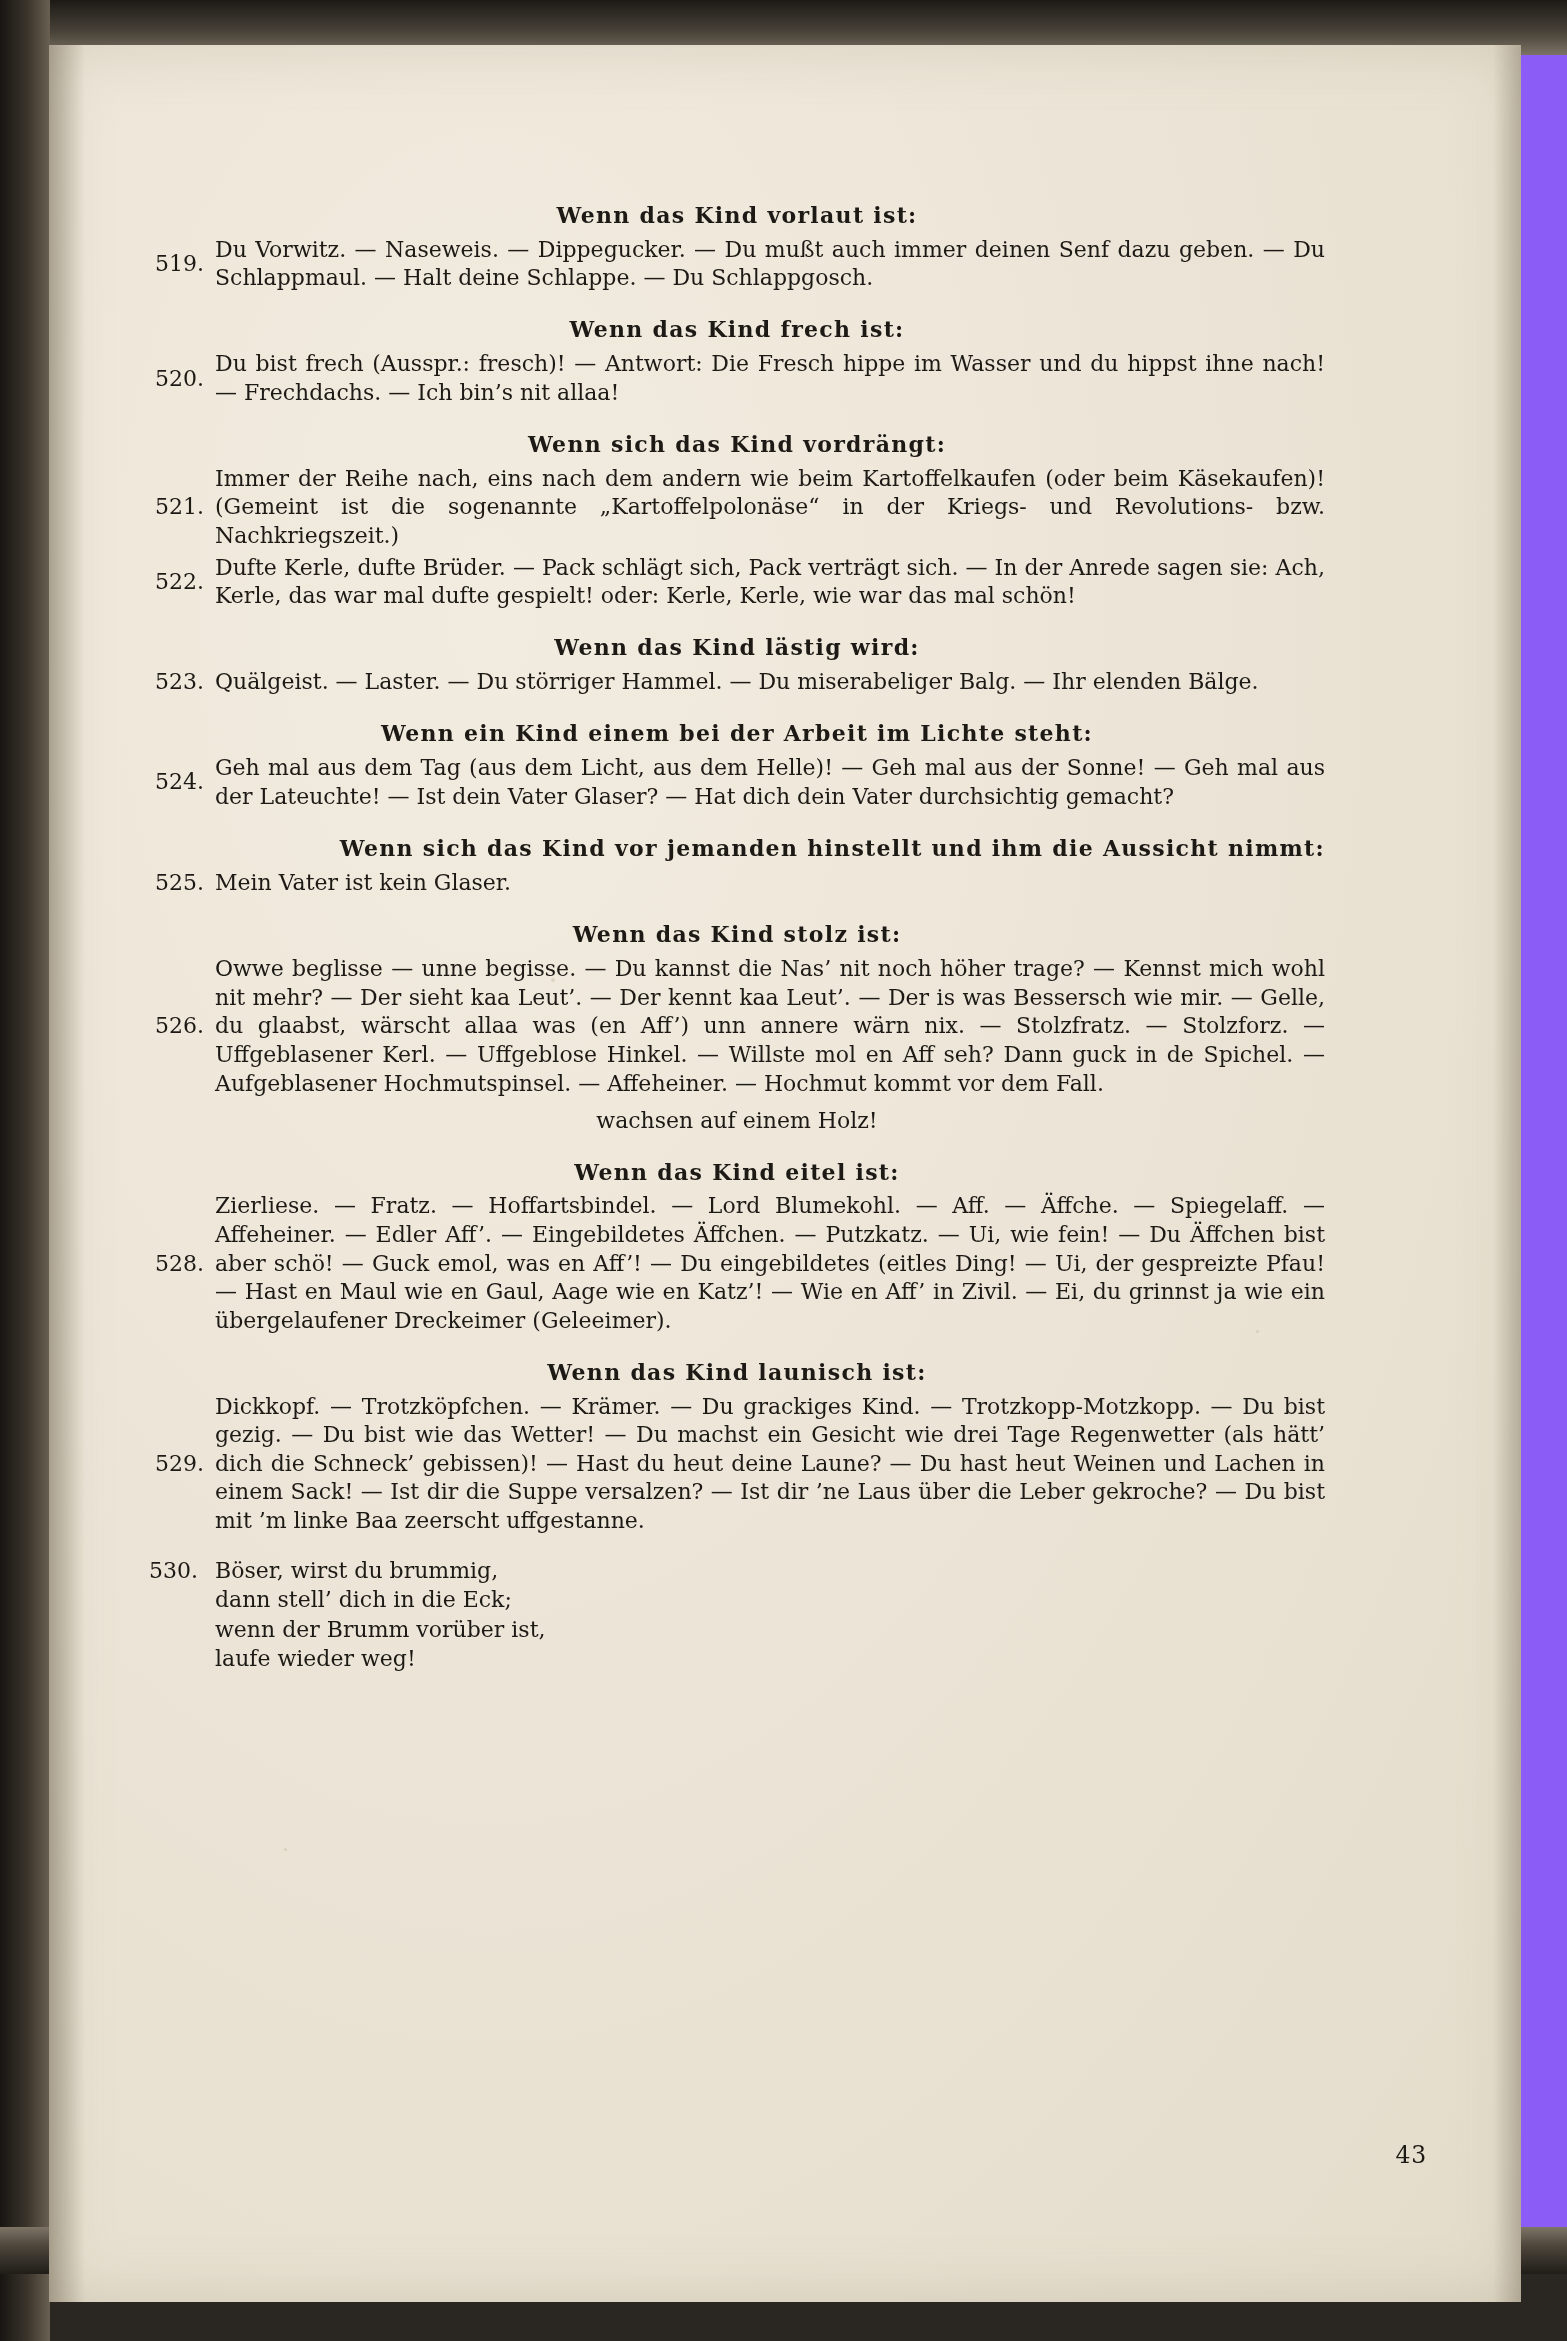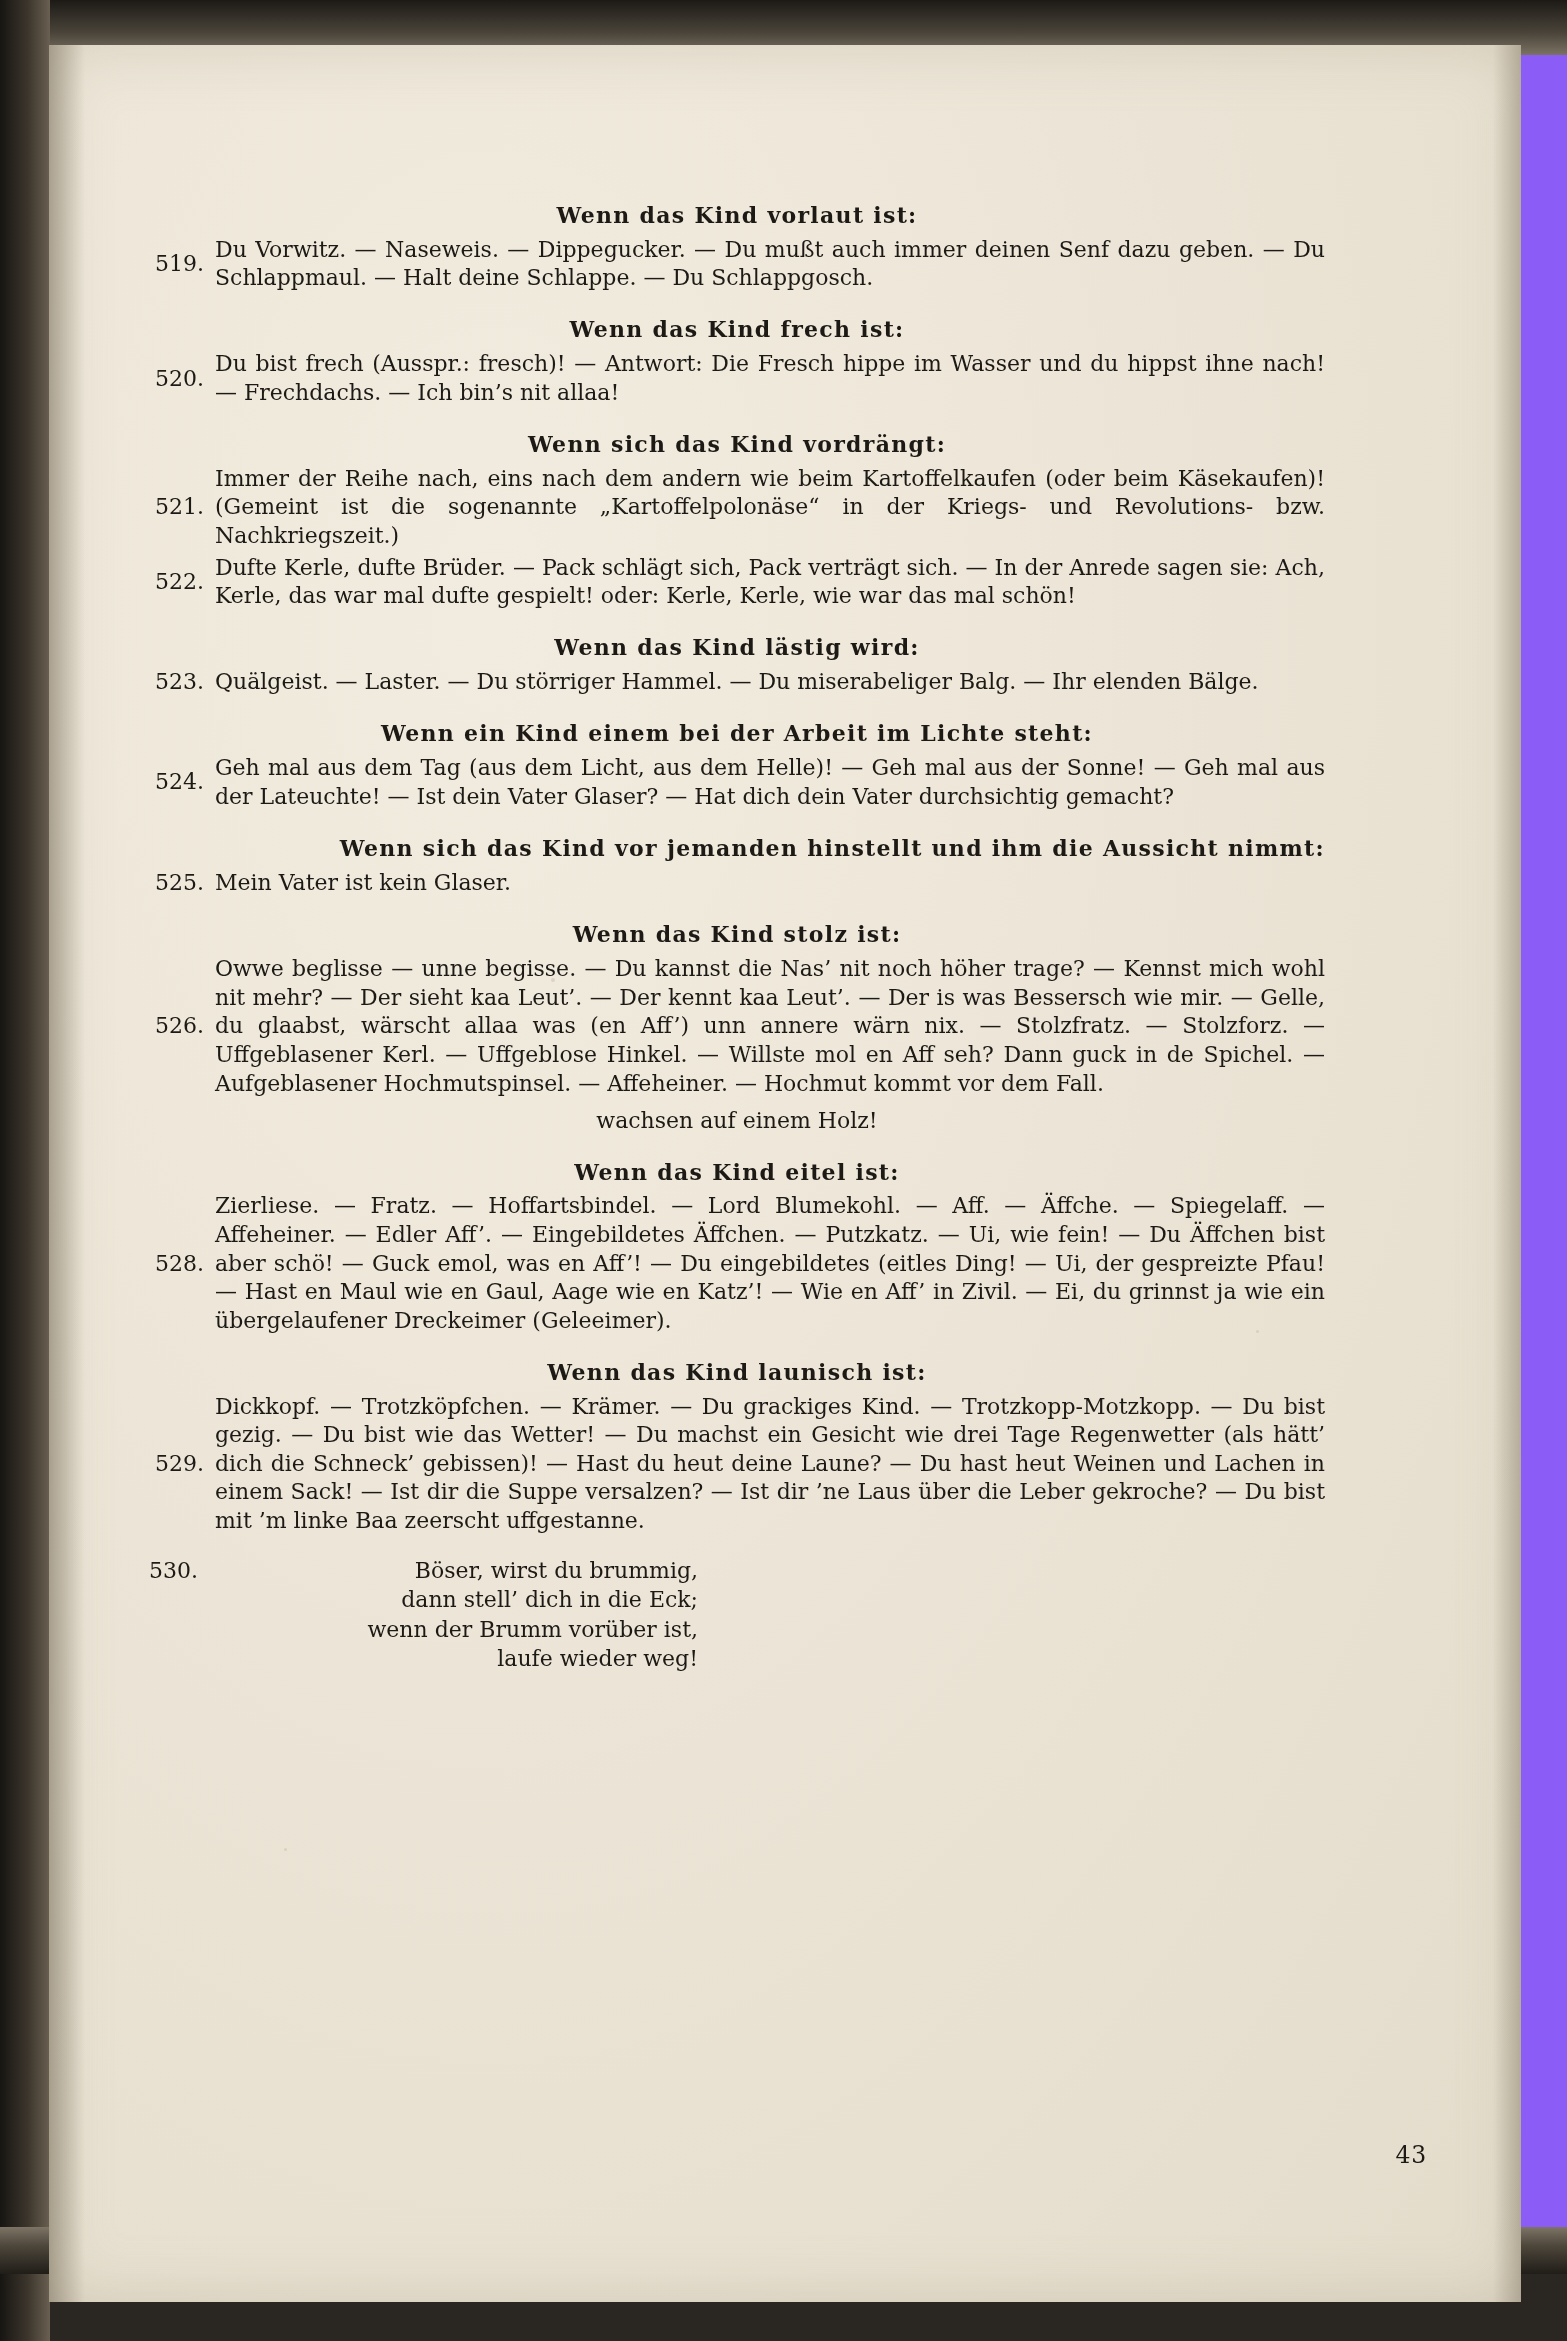--- a/index.html
+++ b/index.html
@@ -131,21 +131,21 @@
   }
   .verse.left { width: 549px; }
   .verse.right { width: 549px; }
   .verse .num {
     width: 66px;
     flex: 0 0 66px;
     text-align: left;
     padding-right: 11px;
     box-sizing: border-box;
   }
-  .verse .lines { flex: 1 1 auto; text-align: right; }
+  .verse .lines { flex: 1 1 auto; }
   .verse .lines div { white-space: pre; }
 
   .folio {
     position: absolute;
     right: 94px;
     bottom: 133px;
     font-size: 23.5px;
     color: #1d1a16;
     letter-spacing: 0.8px;
     margin-top: 23px;

